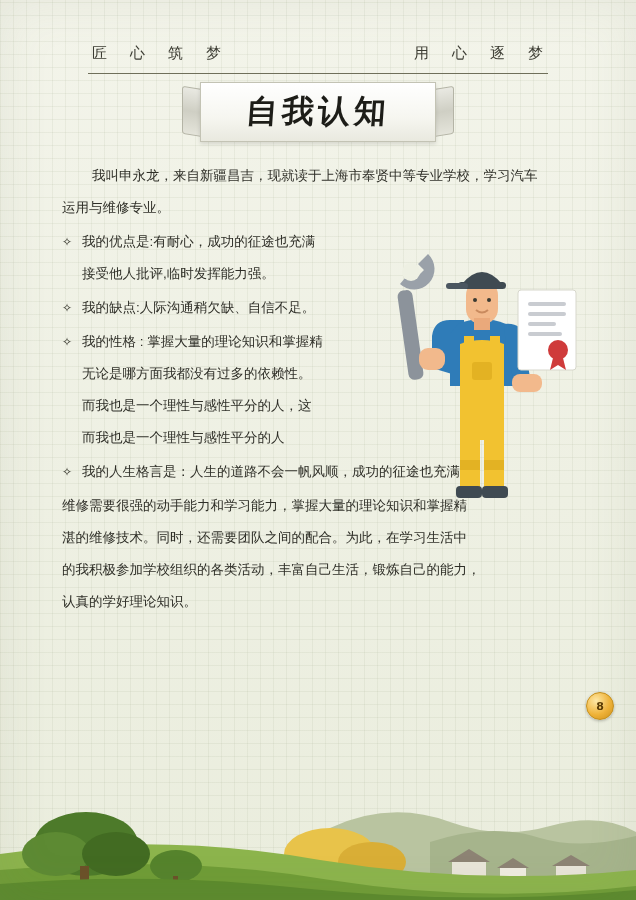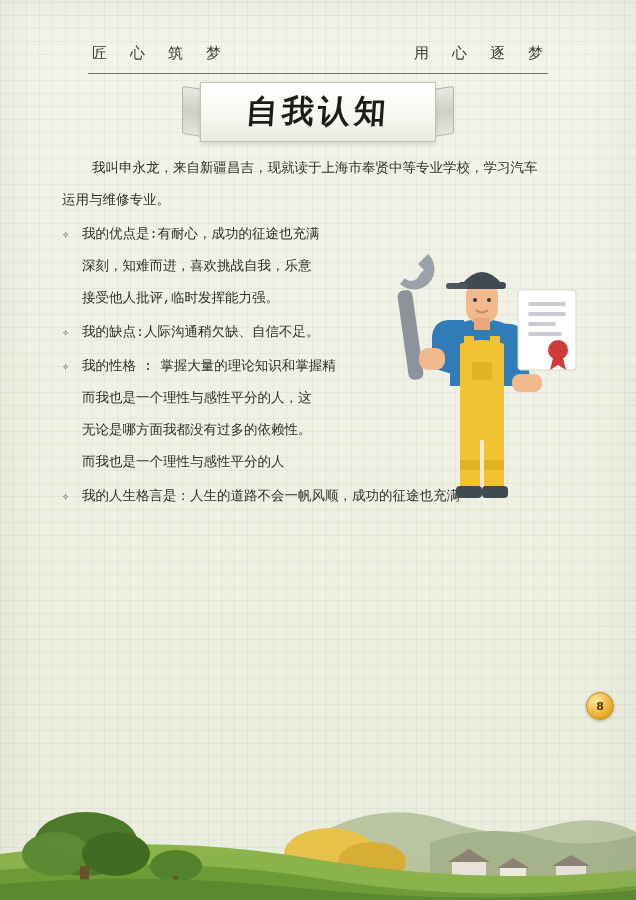--- a/index.html
+++ b/index.html
@@ -103,24 +103,24 @@
     font-size: 32px;
     font-weight: bold;
     color: #1d1d18;
     letter-spacing: 4px;
     transform: skewX(-4deg);
   }
 
   
   .content {
     position: absolute;
-    top: 153px;
+    top: 160px;
     left: 62px;
     width: 512px;
-    font-family: Liberation Mono, monospace;
+    font-family: Liberation Sans, sans-serif;
     font-size: 13.5px;
     color: #2f2f28;
     line-height: 32px;
   }
   .para-intro {
     text-indent: 30px;
     width: 480px;
   }
   .bullet-block {
     display: flex;
@@ -218,49 +218,54 @@
   </div>
 
   <div class="content">
 
     <div class="para-intro">我叫申永龙，来自新疆昌吉，现就读于上海市奉贤中等专业学校，学习汽车运用与维修专业。</div>
 
     <div class="bullet-block narrow">
       <div class="bullet-mark">✧</div>
       <div class="bullet-lines">
         <div class="ln">我的优点是:有耐心，成功的征途也充满</div>
-        <div class="ln">深刻，知难而进，喜欢挑战自我，乐意</div>
         <div class="ln">接受他人批评,临时发挥能力强。</div>
       </div>
     </div>
 
     <div class="bullet-block narrow">
       <div class="bullet-mark">✧</div>
       <div class="bullet-lines">
         <div class="ln">我的缺点:人际沟通稍欠缺、自信不足。</div>
       </div>
     </div>
 
     <div class="bullet-block narrow">
       <div class="bullet-mark">✧</div>
       <div class="bullet-lines">
         <div class="ln">我的性格 : 掌握大量的理论知识和掌握精</div>
+        <div class="ln">无论是哪方面我都没有过多的依赖性。</div>
         <div class="ln">而我也是一个理性与感性平分的人，这</div>
-        <div class="ln">无论是哪方面我都没有过多的依赖性。</div>
         <div class="ln">而我也是一个理性与感性平分的人</div>
       </div>
     </div>
 
     <div class="bullet-block">
       <div class="bullet-mark">✧</div>
       <div class="bullet-lines">
         <div class="ln">我的人生格言是：人生的道路不会一帆风顺，成功的征途也充满</div>
       </div>
     </div>
 
+    <div class="closing">
+      <div class="ln">维修需要很强的动手能力和学习能力，掌握大量的理论知识和掌握精</div>
+      <div class="ln">湛的维修技术。同时，还需要团队之间的配合。为此，在学习生活中</div>
+      <div class="ln">的我积极参加学校组织的各类活动，丰富自己生活，锻炼自己的能力，</div>
+      <div class="ln">认真的学好理论知识。</div>
+    </div>
   </div>
 
   <div class="worker">
     <svg width="236" height="280" viewBox="0 0 236 280" xmlns="http://www.w3.org/2000/svg">
 
       <g>
         <rect x="31" y="62" width="15" height="90" rx="6" fill="#8c939b" transform="rotate(-8 38 107)"></rect>
         <path d="M28 56 l10 -12 l6 6 l8 -8 l-6 -6 l10 -10 a18 18 0 1 1 -28 30 z" fill="#9aa1a9"></path>
         <circle cx="39" cy="44" r="9" fill="#eef0e3"></circle>
       </g>

